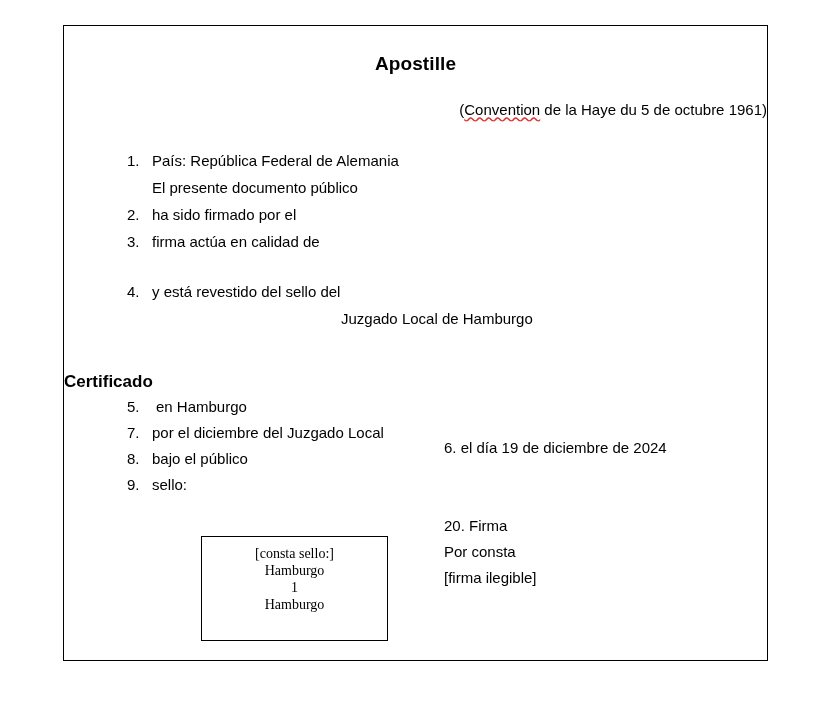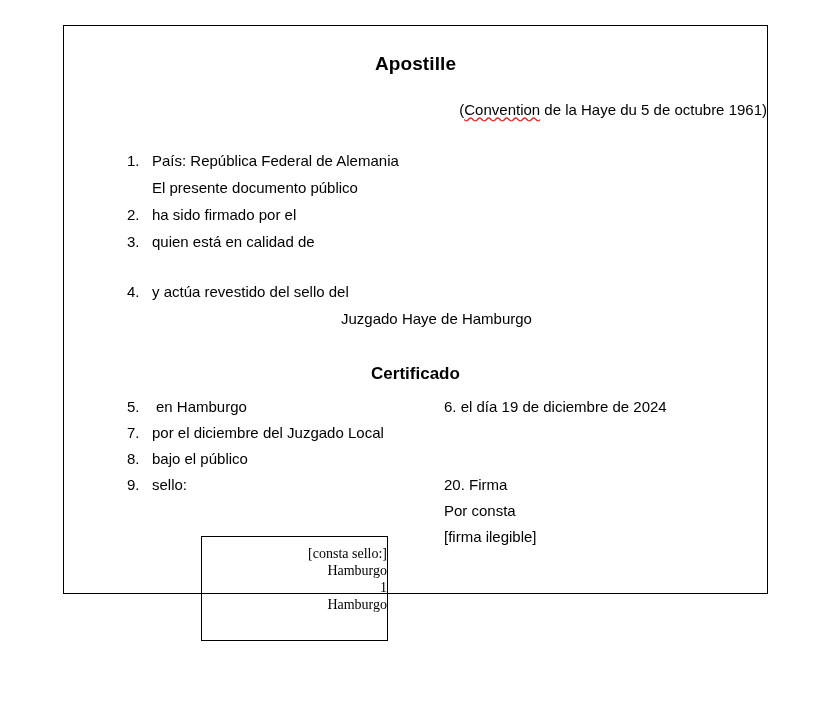--- a/index.html
+++ b/index.html
@@ -16,21 +16,21 @@
     color: #000000;
     overflow: hidden;
   }
 
   
   #doc-frame {
     position: absolute;
     left: 63px;
     top: 25px;
     width: 705px;
-    height: 569px;
+    height: 636px;
     border: 1.5px solid #000000;
     box-sizing: border-box;
     background: #ffffff;
   }
 
   .inner {
     position: relative;
     width: 100%;
     height: 100%;
   }
@@ -59,22 +59,21 @@
     
     text-decoration: underline wavy #e03030;
     text-decoration-skip-ink: none;
     text-underline-offset: 1px;
   }
 
   .section-title {
     position: absolute;
     left: 0;
     right: 0;
-    top: 338px;
-    text-align: center;
+    top: 346px;
     font-size: 17px;
     font-weight: bold;
   }
 
   
   .list-block {
     position: absolute;
     left: 0;
     top: 0;
     width: 100%;
@@ -102,39 +101,40 @@
     left: 277px;
     white-space: nowrap;
   }
 
   
   .rcol {
     position: absolute;
     left: 380px;
     font-size: 15px;
     white-space: nowrap;
+    margin-top: 41px;
   }
 
   
   #seal-box {
     position: absolute;
     left: 137px;
     top: 510px;
     width: 187px;
     height: 105px;
     border: 1.5px solid #000000;
     box-sizing: border-box;
     font-family: "Liberation Serif", serif;
     font-size: 14px;
     line-height: 17px;
     text-align: center;
     padding-top: 8px;
     box-sizing: border-box;
   }
-  #seal-box div { white-space: nowrap; text-align: right; }
+  #seal-box div { white-space: nowrap; }
 </style>
 </head>
 <body>
 
 <div id="doc-frame">
   <div class="inner">
 
     <div class="doc-title">Apostille</div>
 
     <div class="doc-subtitle"><span>(</span><span class="spell-error">Convention</span><span> de la Haye du 5 de octubre 1961)</span></div>
@@ -151,29 +151,29 @@
         <span class="txt">El presente documento público</span>
       </div>
 
       <div class="li" style="top:180px">
         <span class="num">2.</span>
         <span class="txt">ha sido firmado por el</span>
       </div>
 
       <div class="li" style="top:207px">
         <span class="num">3.</span>
-        <span class="txt">quien está en calidad de</span>
+        <span class="txt">firma actúa en calidad de</span>
       </div>
 
       <div class="li" style="top:257px">
         <span class="num">4.</span>
-        <span class="txt">y actúa revestido del sello del</span>
-      </div>
-
-      <div class="centered-line" style="top:284px">Juzgado Haye de Hamburgo</div>
+        <span class="txt">y está revestido del sello del</span>
+      </div>
+
+      <div class="centered-line" style="top:284px">Juzgado Local de Hamburgo</div>
 
       <div class="li" style="top:372px">
         <span class="num">5.</span>
         <span class="txt" style="left:92px">en Hamburgo</span>
       </div>
 
       <div class="li" style="top:398px">
         <span class="num">7.</span>
         <span class="txt">por el diciembre del Juzgado Local</span>
       </div>

